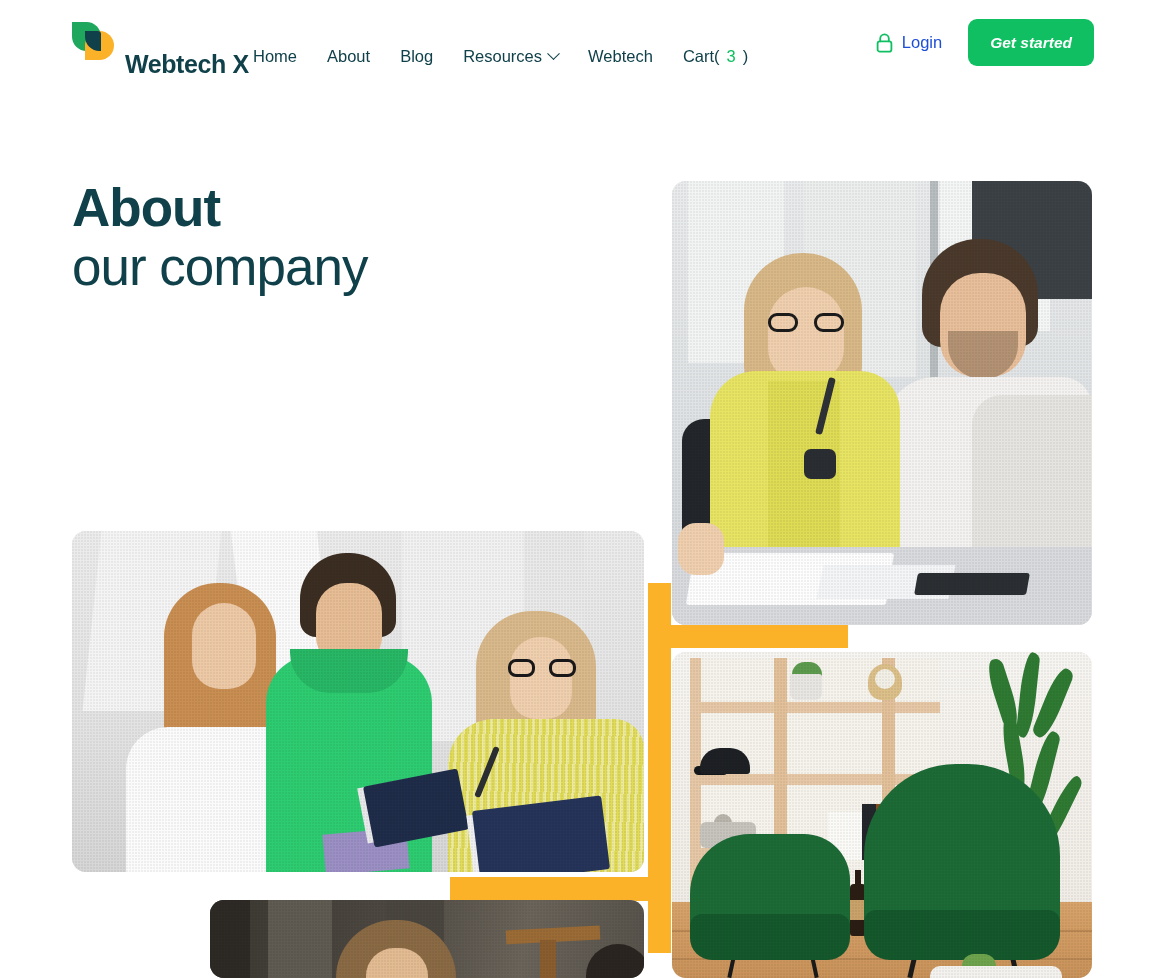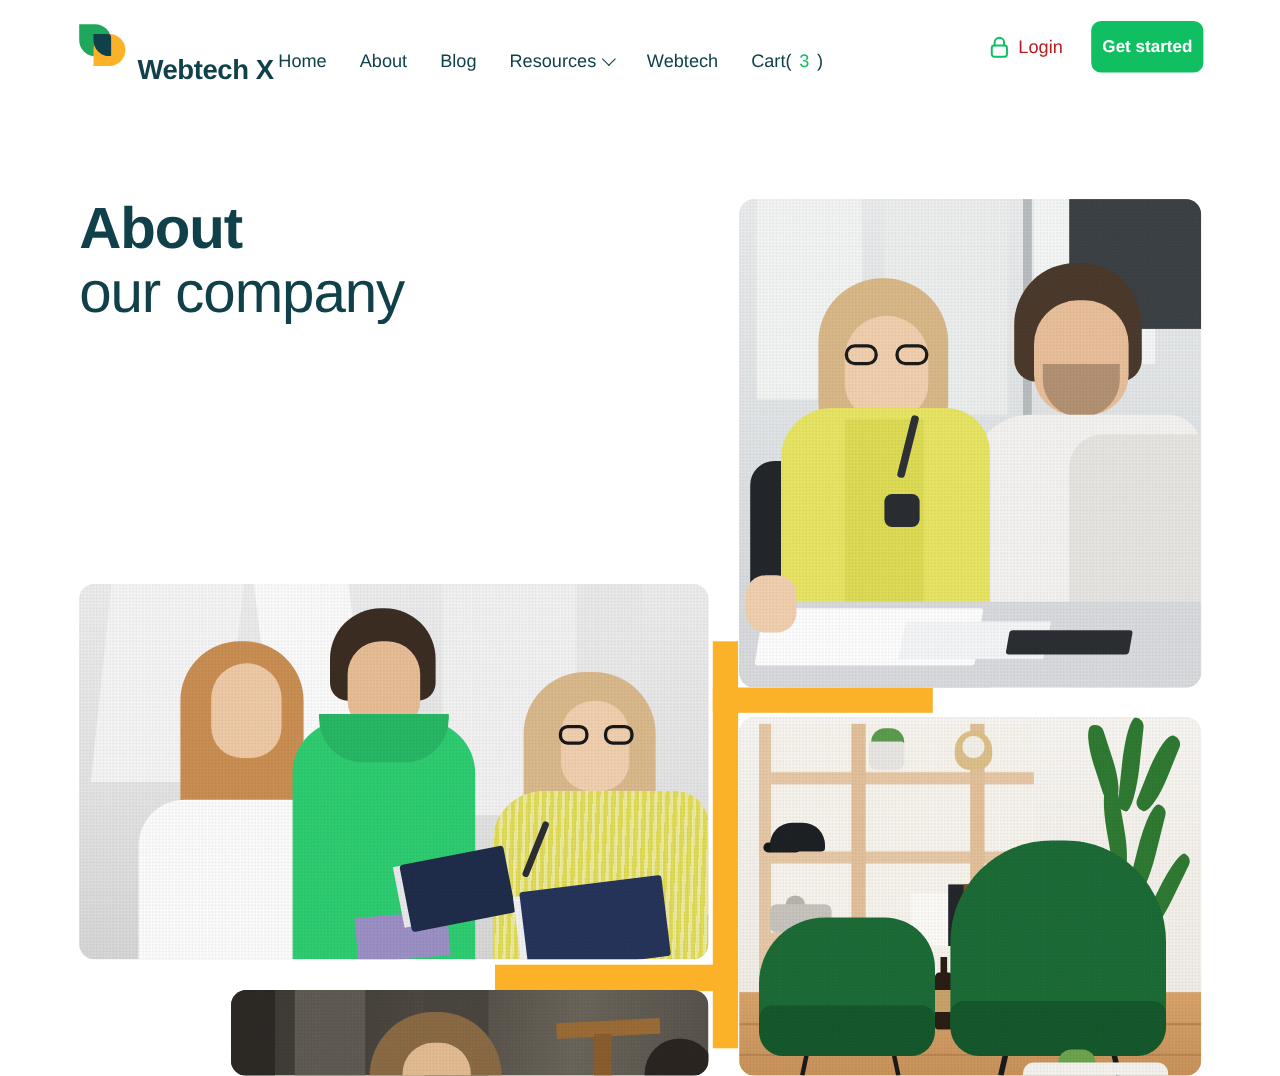--- a/index.html
+++ b/index.html
@@ -113,42 +113,43 @@
     position: absolute;
     right: 70px;
     top: 19px;
     display: flex;
     align-items: center;
     gap: 26px;
     height: 47px;
   }
   .login-link {
     display: flex;
-    align-items: flex-end;
+    align-items: center;
     gap: 9px;
     font-size: 16.5px;
-    color: #b91c1c;
+    color: #1d4ed8;
     cursor: pointer;
     white-space: nowrap;
   }
   .lock-icon { display: block; }
 
   .btn-get-started {
     background: #0FBF61;
     color: #ffffff;
     font-size: 15.5px;
     font-weight: 700;
     border: none;
     border-radius: 9px;
-    padding: 0 10px;
+    padding: 0 22px;
     height: 47px;
     line-height: 47px;
     cursor: pointer;
     white-space: nowrap;
     font-family: "Liberation Sans", sans-serif;
+    font-style: italic;
   }
 
   
   .hero-copy {
     position: absolute;
     left: 72px;
     top: 178px;
     width: 520px;
   }
   .hero-title {

